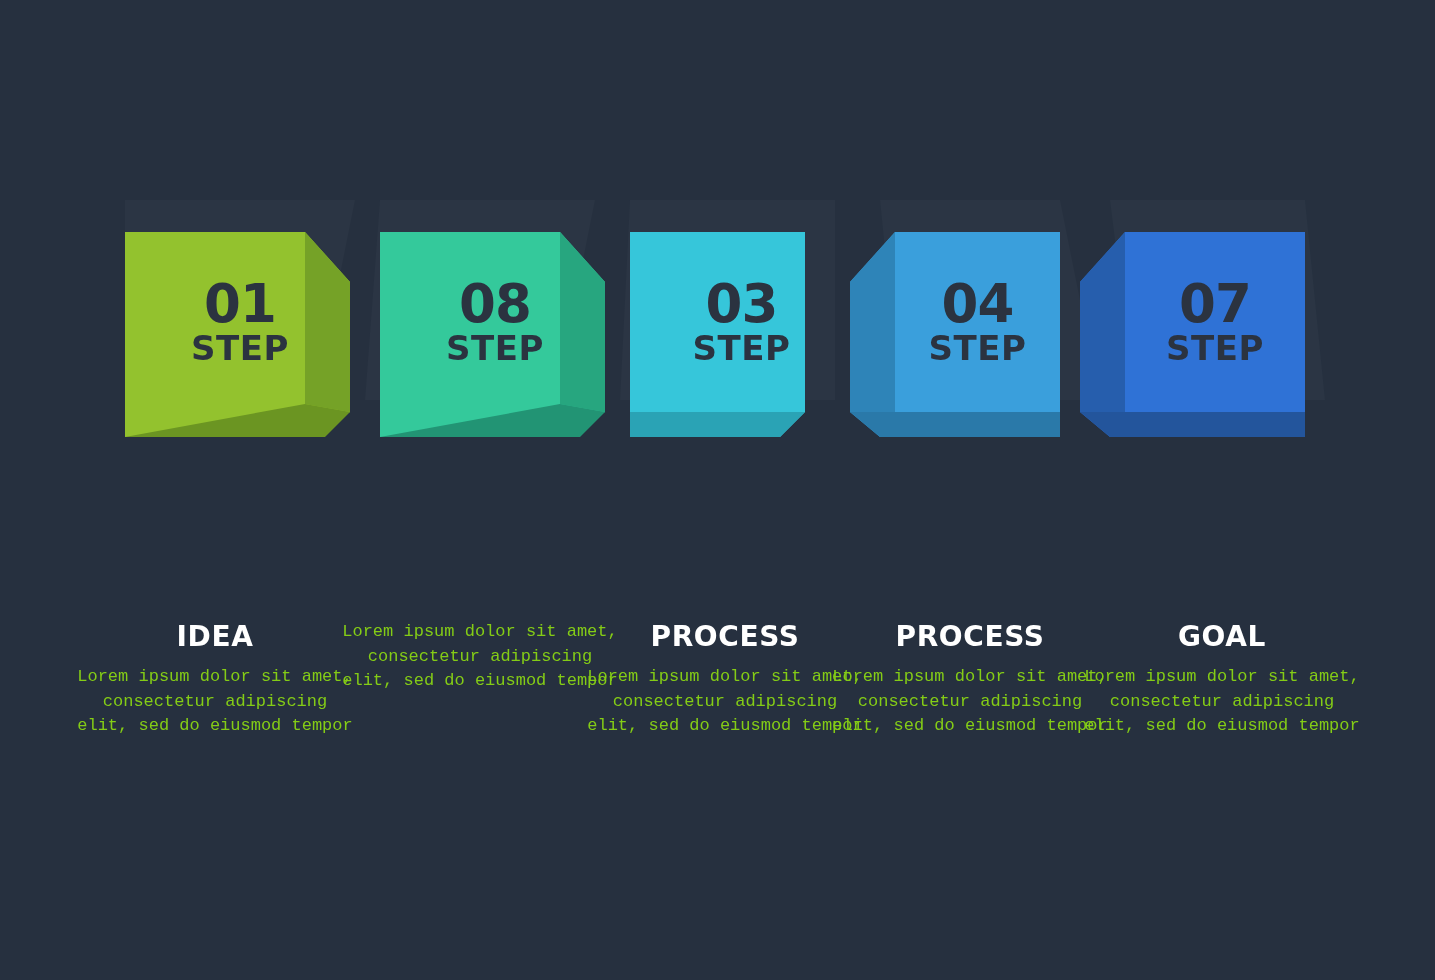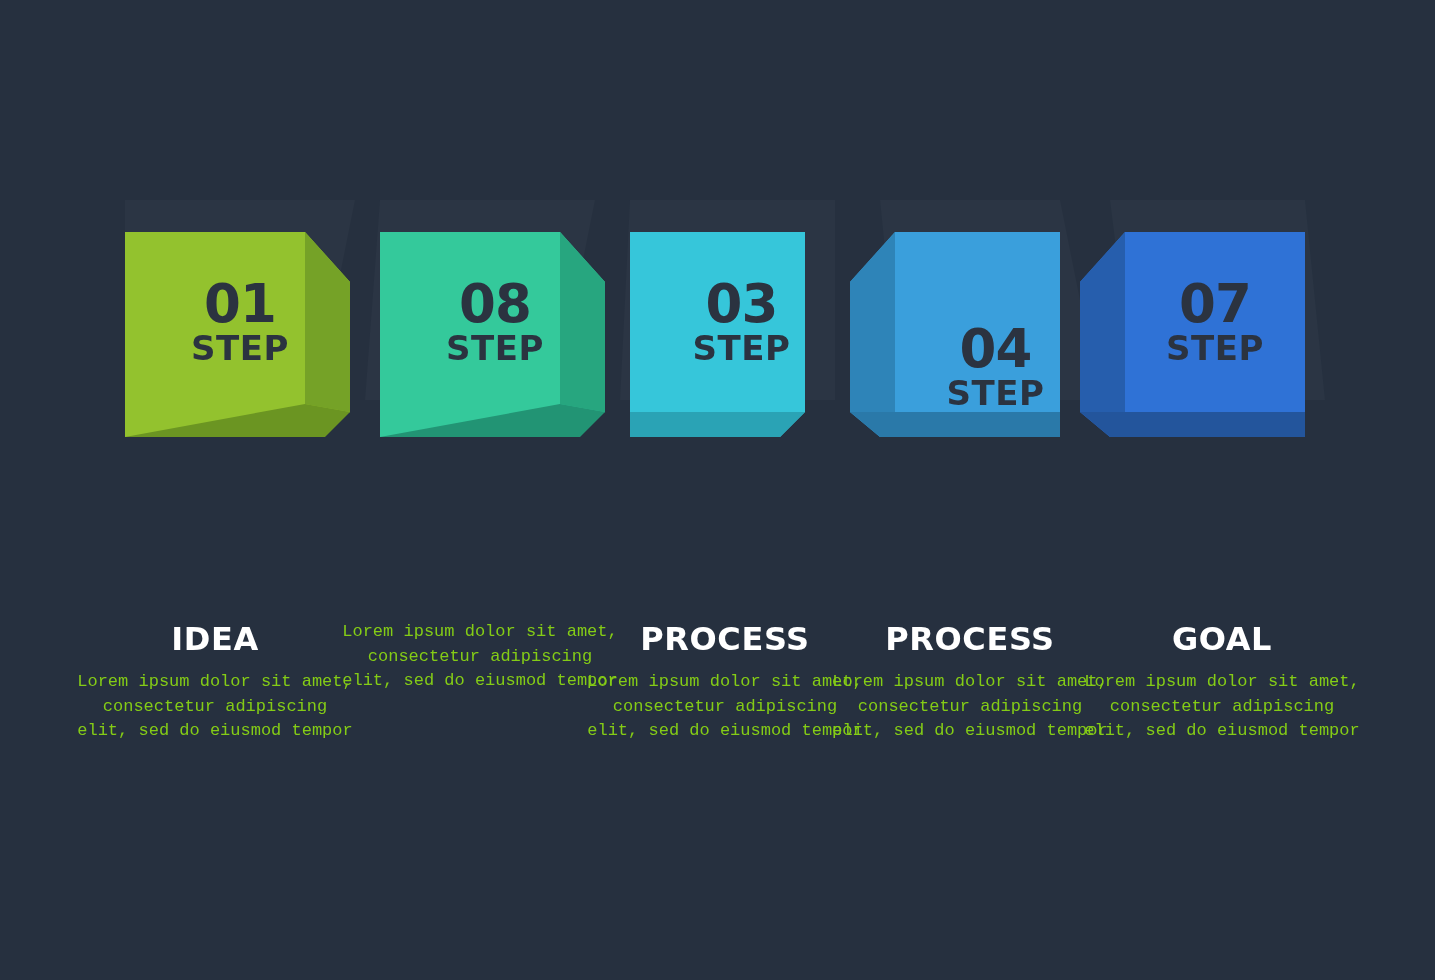--- a/index.html
+++ b/index.html
@@ -73,21 +73,21 @@
     line-height: 1.05;
   }
   .caption {
     position: absolute;
     top: 620px;
     width: 280px;
     text-align: center;
   }
   .caption-title {
     color: #ffffff;
-    font-size: 32px;
+    font-size: 28px;
     font-weight: bold;
     letter-spacing: 0.6px;
     margin-bottom: 12px;
   }
   .caption-body {
     color: #84cc16;
     font-size: 17px;
     line-height: 1.45;
     font-family: Liberation Mono, monospace;
   }
@@ -155,21 +155,21 @@
 
     <div class="step-group" style="left:845px;">
       <svg class="shadow-svg" viewBox="0 0 300 980">
         <polygon points="35,200 215,200 255,400 55,400" fill="#2b3544"></polygon>
       </svg>
       <svg class="cube-svg" viewBox="0 0 300 210">
         <polygon points="5,50 50,0 215,0 215,205 35,205 5,180" fill="#3a9fdc"></polygon>
         <polygon points="5,50 50,0 50,180 5,180" fill="#2e84b8"></polygon>
         <polygon points="5,180 50,180 215,180 215,205 35,205" fill="#2a79a9"></polygon>
       </svg>
-      <div class="cube-text" style="left:68px;width:165px;justify-content:flex-end;">
+      <div class="cube-text" style="left:50px;width:165px;">
         <span class="cube-num">04</span>
         <span class="cube-step">STEP</span>
       </div>
       <div class="caption" style="left:-15px;">
         <div class="caption-title">PROCESS</div>
         <div class="caption-body">Lorem ipsum dolor sit amet, consectetur adipiscing elit, sed do eiusmod tempor</div>
       </div>
     </div>
 
     <div class="step-group" style="left:1075px;">

